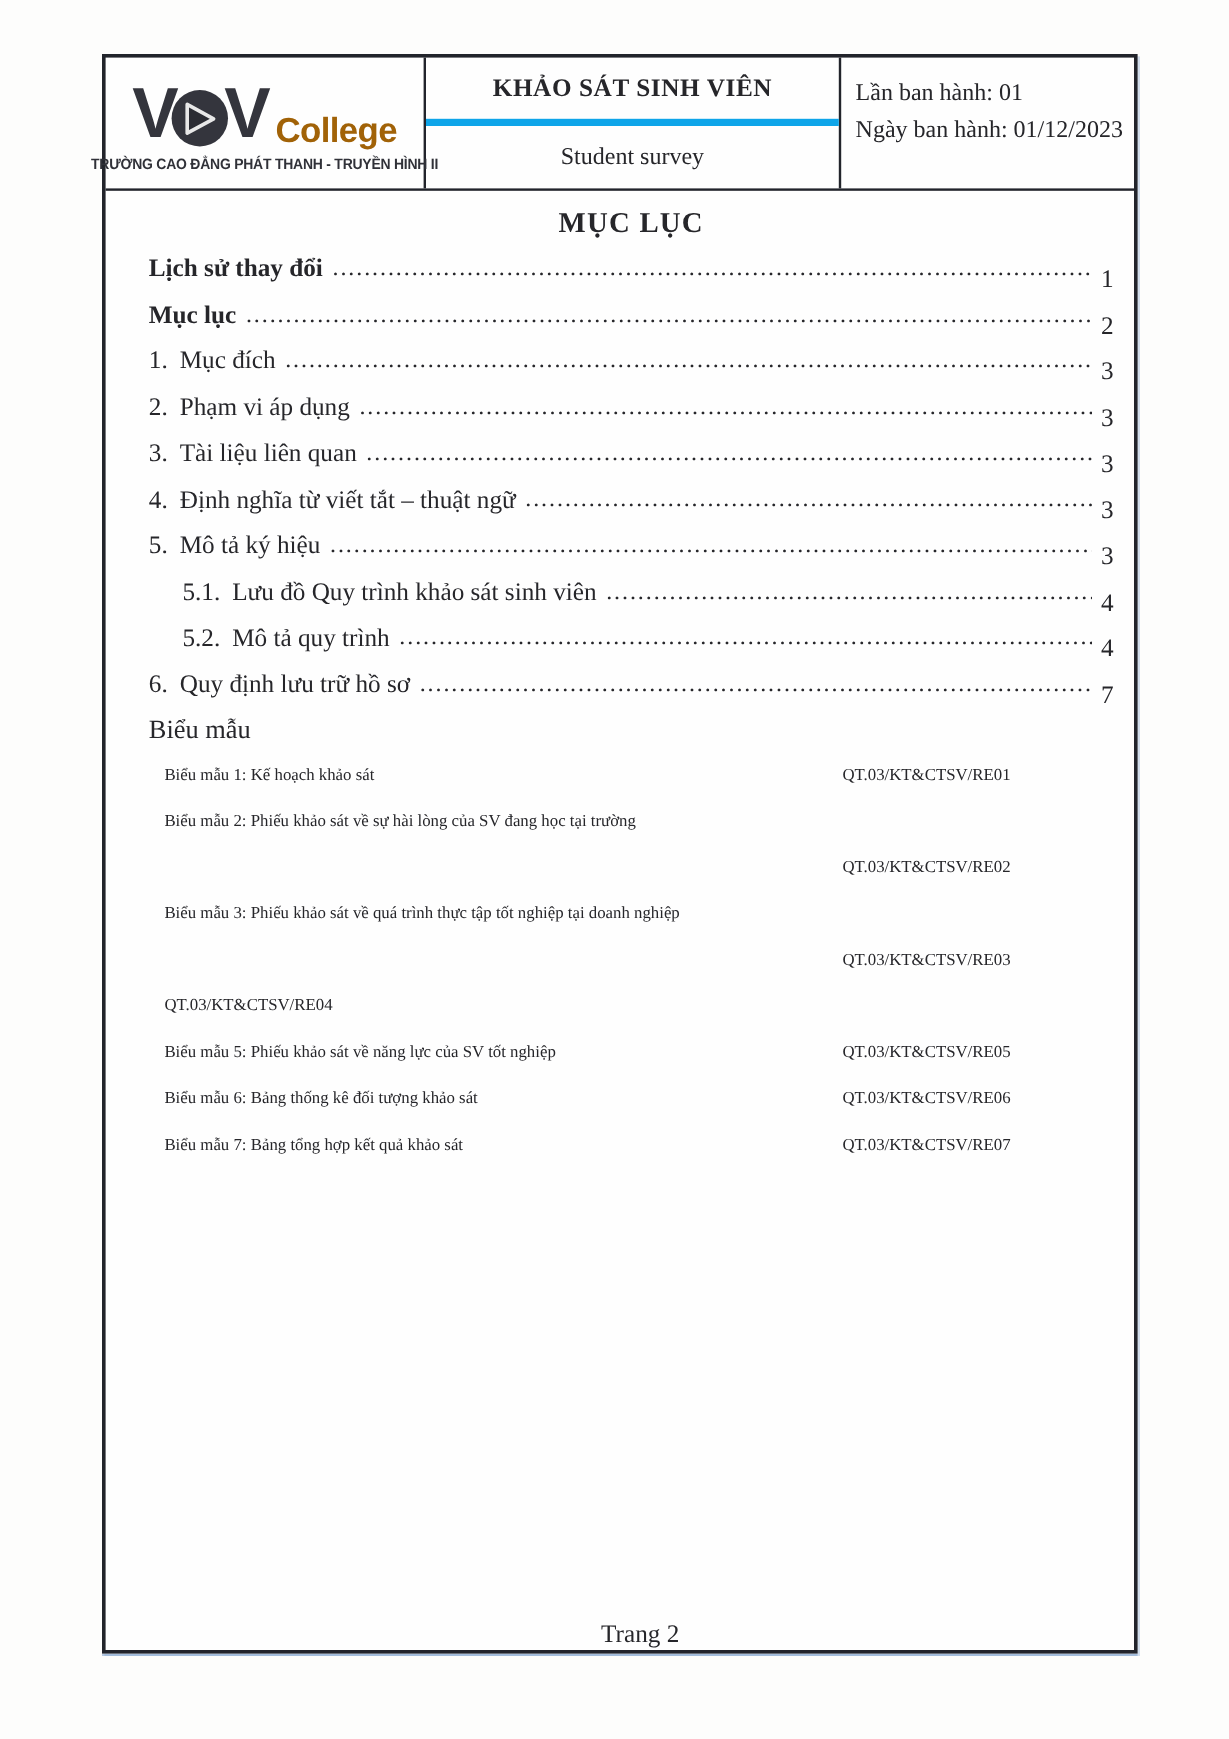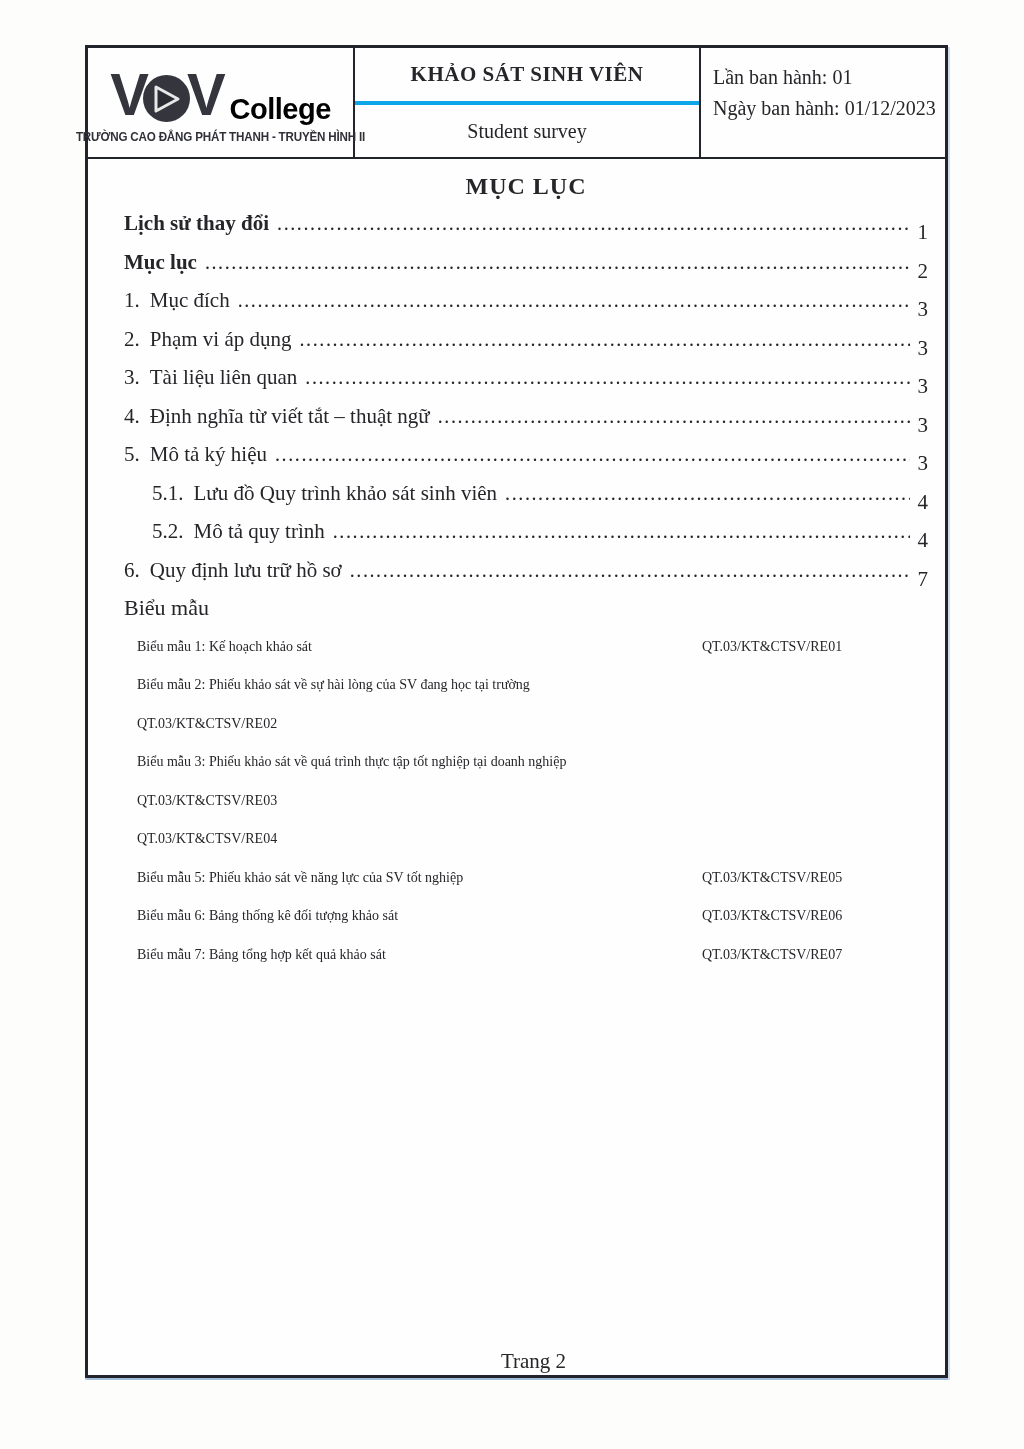--- a/index.html
+++ b/index.html
@@ -32,31 +32,31 @@
     font-weight:bold; font-size:58px; color:#34353d; letter-spacing:-3px;
     transform:scaleY(1.02);
   }
   .vov-o {
     width:47px; height:47px; border-radius:50%;
     background:#34353d; position:relative; margin:0 -3px 2px -3px; z-index:1;
   }
   .vov-o svg { position:absolute; left:10px; top:9px; }
   .vov-college {
     font-family:"Liberation Sans","DejaVu Sans",sans-serif;
-    font-weight:bold; font-size:29px; color:#000000; margin-left:7px;
+    font-weight:bold; font-size:29px; color:#a16207; margin-left:7px;
     letter-spacing:-0.5px;
   }
   .logo-subtitle {
     font-family:"Liberation Sans","DejaVu Sans",sans-serif;
     font-weight:bold; font-size:12.5px; color:#303138;
     margin-top:6px; white-space:nowrap; transform:scaleX(.93); letter-spacing:-0.2px;
   }
   .cell-title { width:346px; border-right:2px solid #22242b; display:flex; flex-direction:column; }
   .title-vi {
-    height:57px; border-bottom:4px solid #0ea5e9;
+    height:57px; border-bottom:6px solid #0ea5e9;
     display:flex; align-items:center; justify-content:center;
     font-weight:bold; font-size:21px; letter-spacing:.5px;
   }
   .title-en { flex:1; display:flex; align-items:center; justify-content:center; font-size:20px; }
   .cell-issue { flex:1; padding:14px 6px 0 12px; font-size:20px; line-height:1.55; }
   
   .toc { padding:8px 17px 0 36px; }
   .toc-title {
     text-align:center; font-weight:bold; font-size:24px;
     letter-spacing:1px; margin:6px 0 3px 0; height:28px;
@@ -66,21 +66,21 @@
   .toc-row.indent1 { padding-left:28px; }
   .toc-num { margin-right:10px; white-space:nowrap; }
   .toc-label { white-space:nowrap; }
   .dots { flex:1; overflow:hidden; white-space:nowrap; margin:0 4px 0 8px; letter-spacing:1.6px; font-size:20px; }
   .toc-page { position:relative; top:9px; min-width:14px; text-align:right; }
   
   .forms-heading { font-weight:normal; font-size:22px; height:38.5px; line-height:38.5px; }
   .forms-row { display:flex; align-items:baseline; height:38.5px; line-height:38.5px; font-size:14px; padding-left:13px; }
   .forms-label { flex:1; white-space:nowrap; overflow:hidden; }
   .forms-code { width:226px; white-space:nowrap; }
-  .forms-row.code-only { }
+  .forms-row.code-only { justify-content:flex-end; }
   
   .page-footer {
     position:absolute; left:17px; bottom:1px; width:100%;
     text-align:center; font-size:21px;
   }
 </style>
 </head>
 <body>
 
 <div class="page-frame">

